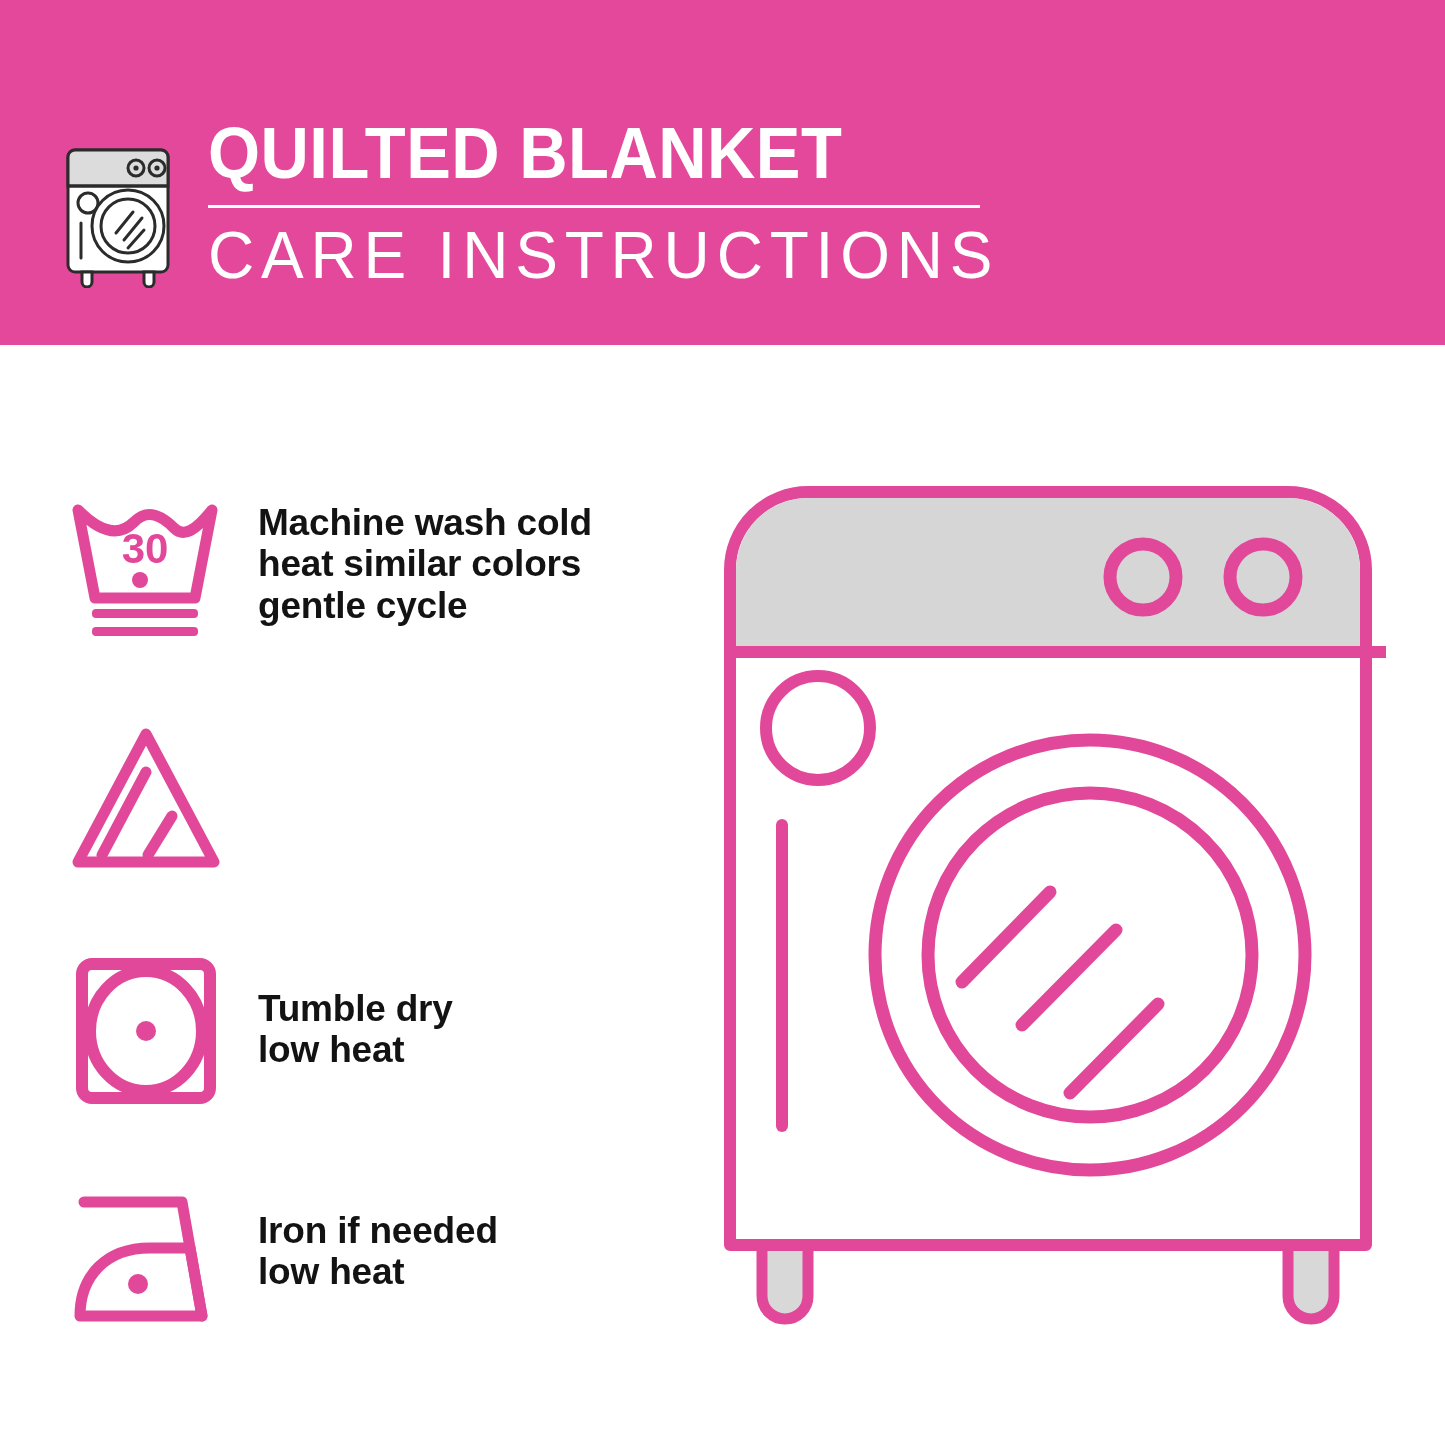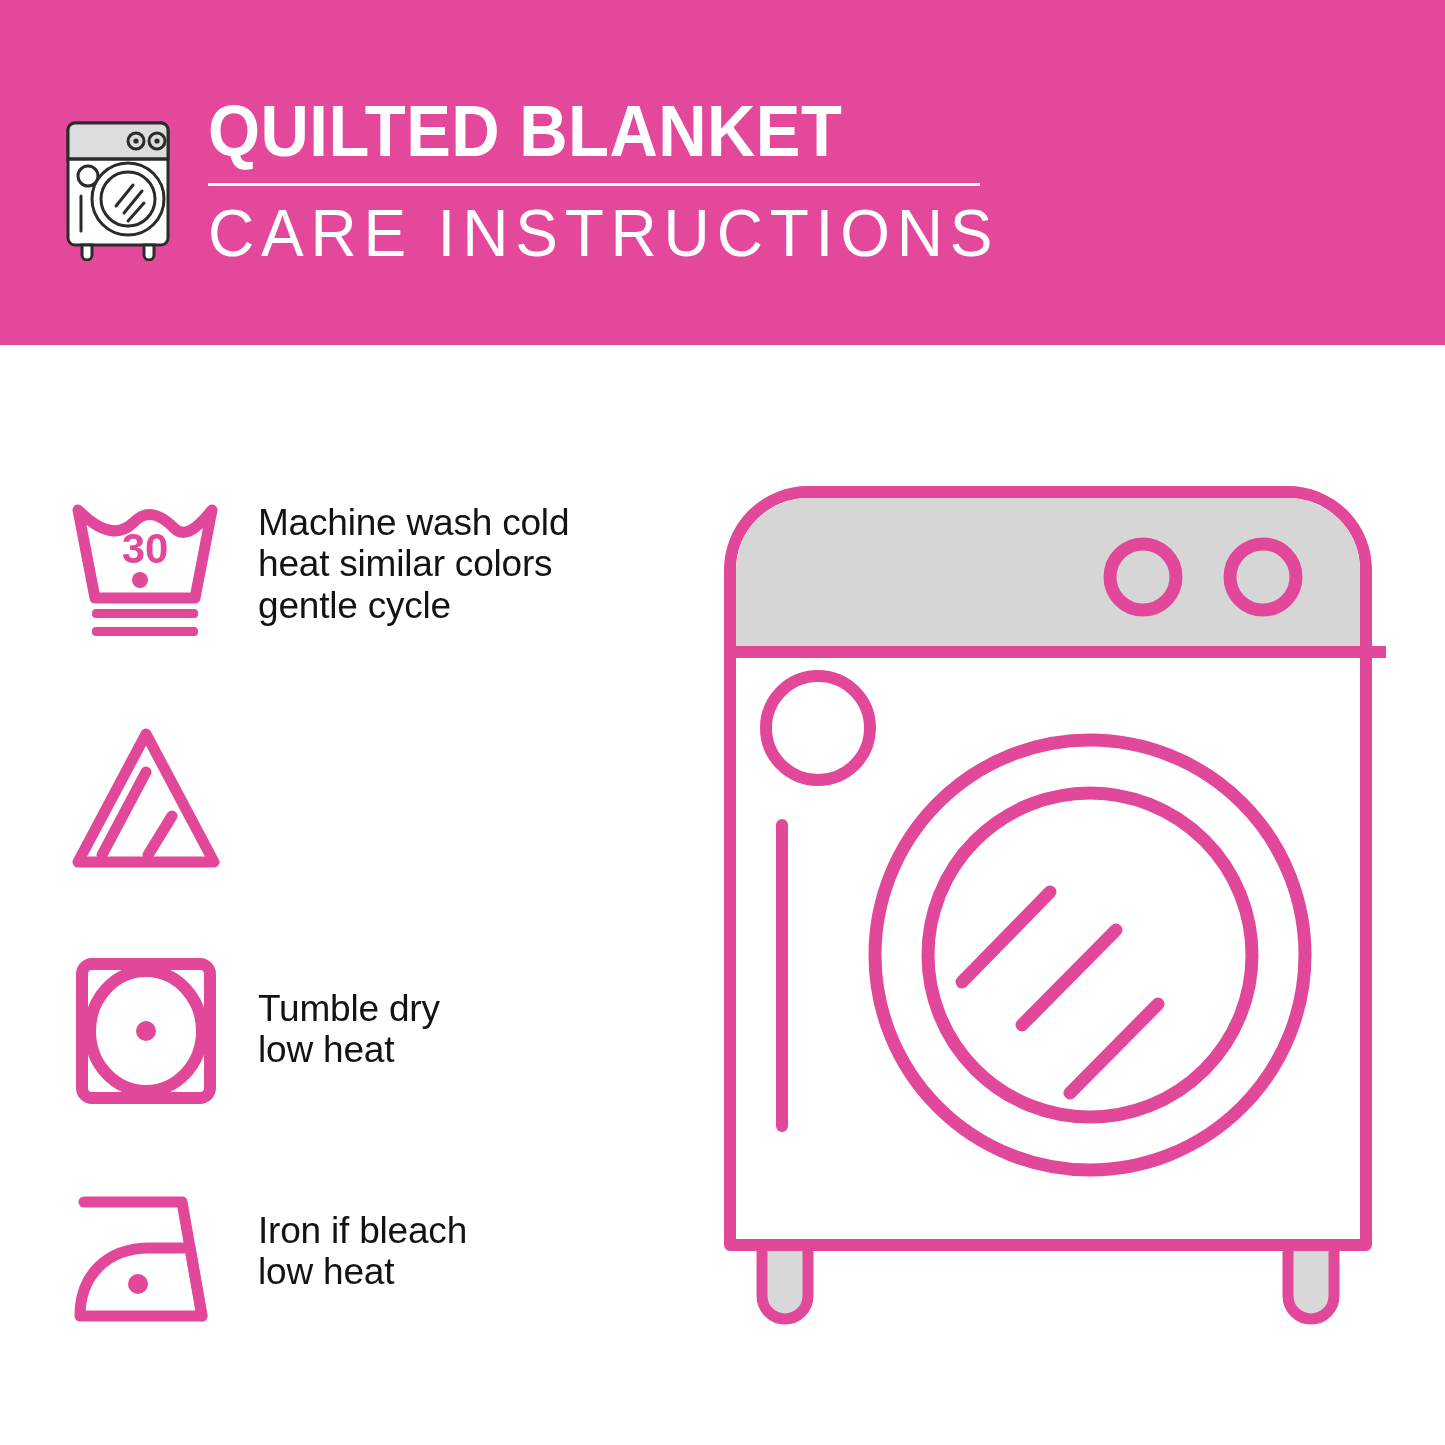--- a/index.html
+++ b/index.html
@@ -22,23 +22,23 @@
     left: 0;
     top: 0;
     width: 1445px;
     height: 345px;
     background: #e4489b;
   }
 
   .header-inner {
     position: absolute;
     left: 58px;
-    top: 91px;
+    top: 113px;
     display: flex;
-    align-items: center;
+    align-items: flex-end;
   }
 
   .header-logo {
     width: 130px;
     height: 158px;
     flex: 0 0 auto;
     margin-top: 6px;
   }
 
   .header-text-block {
@@ -108,21 +108,21 @@
 
   .care-text {
     margin-left: 28px;
     font-family: "Liberation Sans", sans-serif;
     font-size: 37px;
     line-height: 1.12;
     color: #131313;
     letter-spacing: -0.2px;
     padding-top: 4px;
   }
-  .care-text .tl { display: block; }
+  .care-text .tl { display: block; font-weight: bold; }
 
   .care-row-wash .care-text      { padding-top: 12px; }
   .care-row-bleach .care-text    { padding-top: 40px; }
   .care-row-tumble .care-text    { padding-top: 38px; }
   .care-row-iron .care-text      { padding-top: 30px; }
 
   
   .washer-wrap {
     position: absolute;
     left: 720;
@@ -224,21 +224,21 @@
     <div class="care-row care-row-iron">
       <svg class="care-icon" viewBox="0 0 168 160" aria-hidden="true">
 
         <path d="M22 22 L120 22 L140 136" fill="none" stroke="#e2489a" stroke-width="11" stroke-linecap="round" stroke-linejoin="round"></path>
 
         <path d="M18 136 C18 96 44 68 88 68 L128 68 L140 136 Z" fill="none" stroke="#e2489a" stroke-width="11" stroke-linejoin="round" stroke-linecap="round"></path>
 
         <circle cx="76" cy="104" r="10" fill="#e2489a"></circle>
       </svg>
       <div class="care-text">
-        <span class="tl">Iron if bleach</span>
+        <span class="tl">Iron if needed</span>
         <span class="tl">low heat</span>
       </div>
     </div>
 
   </div>
 
   <div class="washer-wrap">
     <svg class="washer-svg" viewBox="0 0 680 880" aria-hidden="true">
 
       <path d="M44 750 v66 a23 23 0 0 0 46 0 v-66 z" fill="#d8d8d8" stroke="#e2489a" stroke-width="11" stroke-linejoin="round"></path>

